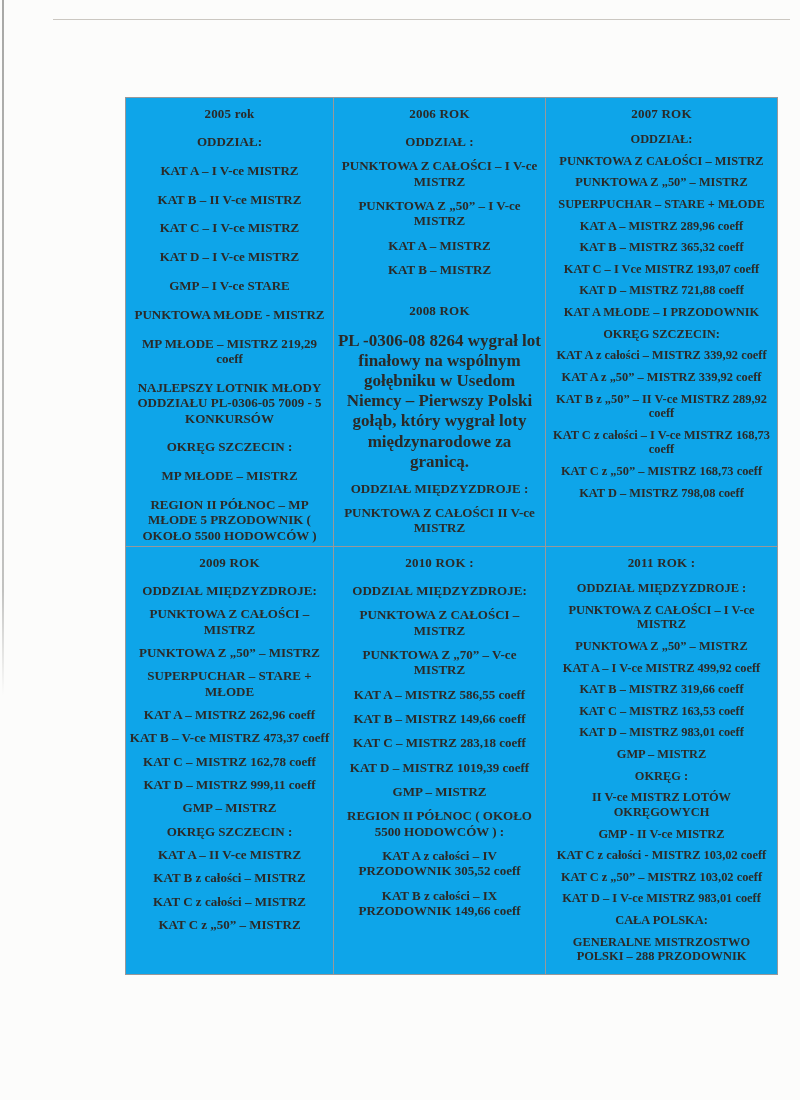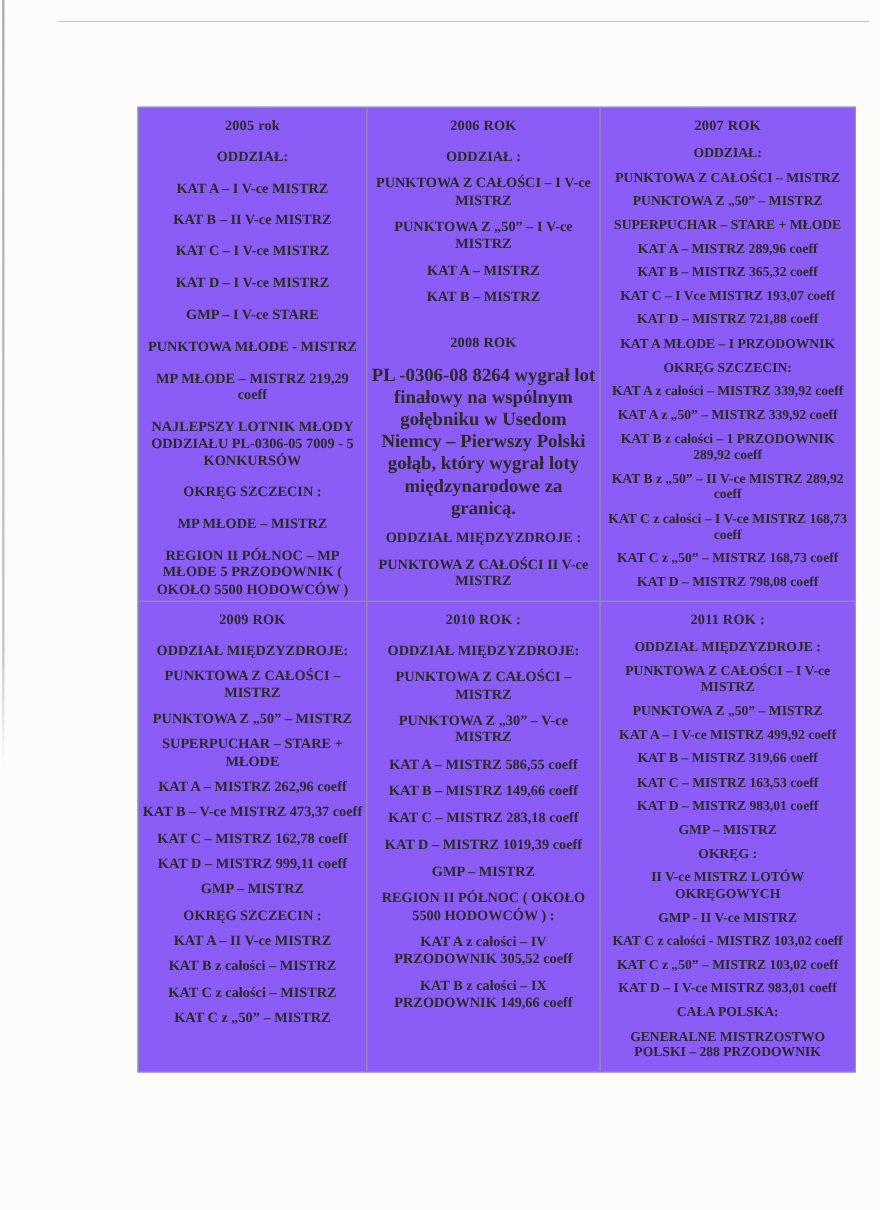--- a/index.html
+++ b/index.html
@@ -31,21 +31,21 @@
   }
   
   .grid {
     position: absolute;
     left: 125px; top: 97px;
     width: 651px; height: 876px;
     display: grid;
     grid-template-columns: 208px 212px auto;
     grid-template-rows: 449px auto;
     border: 1px solid #98989a;
-    background: #8b5cf6;
+    background: #0ea5e9;
     box-sizing: content-box;
   }
   .cell {
     border: solid #98989a;
     border-width: 0 1px 1px 0;
     box-sizing: border-box;
     padding: 6px 3px 2px;
     text-align: center;
     overflow: hidden;
   }
@@ -126,21 +126,20 @@
         <p class="line">PUNKTOWA Z „50” – MISTRZ</p>
         <p class="line">SUPERPUCHAR – STARE + MŁODE</p>
         <p class="line">KAT A – MISTRZ 289,96 coeff</p>
         <p class="line">KAT B – MISTRZ 365,32 coeff</p>
         <p class="line">KAT C – I Vce MISTRZ 193,07 coeff</p>
         <p class="line">KAT D – MISTRZ 721,88 coeff</p>
         <p class="line">KAT A MŁODE – I PRZODOWNIK</p>
         <p class="line">OKRĘG SZCZECIN:</p>
         <p class="line">KAT A z całości – MISTRZ 339,92 coeff</p>
         <p class="line">KAT A z „50” – MISTRZ 339,92 coeff</p>
-        <p class="line">KAT B z całości – 1 PRZODOWNIK 289,92 coeff</p>
         <p class="line">KAT B z „50” – II V-ce MISTRZ 289,92 coeff</p>
         <p class="line">KAT C z całości – I V-ce MISTRZ 168,73 coeff</p>
         <p class="line">KAT C z „50” – MISTRZ 168,73 coeff</p>
         <p class="line">KAT D – MISTRZ 798,08 coeff</p>
       </div>
     </div>
   <div class="cell" data-cell="1,0">
       <div class="section">
         <div class="year-title">2009 ROK</div>
         <p class="line">ODDZIAŁ MIĘDZYZDROJE:</p>
@@ -157,21 +156,21 @@
         <p class="line">KAT B z całości – MISTRZ</p>
         <p class="line">KAT C z całości – MISTRZ</p>
         <p class="line">KAT C z „50” – MISTRZ</p>
       </div>
     </div>
   <div class="cell" data-cell="1,1">
       <div class="section">
         <div class="year-title">2010 ROK :</div>
         <p class="line">ODDZIAŁ MIĘDZYZDROJE:</p>
         <p class="line">PUNKTOWA Z CAŁOŚCI – MISTRZ</p>
-        <p class="line">PUNKTOWA Z „30” – V-ce MISTRZ</p>
+        <p class="line">PUNKTOWA Z „70” – V-ce MISTRZ</p>
         <p class="line">KAT A – MISTRZ 586,55 coeff</p>
         <p class="line">KAT B – MISTRZ 149,66 coeff</p>
         <p class="line">KAT C – MISTRZ 283,18 coeff</p>
         <p class="line">KAT D – MISTRZ 1019,39 coeff</p>
         <p class="line">GMP – MISTRZ</p>
         <p class="line">REGION II PÓŁNOC ( OKOŁO 5500 HODOWCÓW ) :</p>
         <p class="line">KAT A z całości – IV PRZODOWNIK 305,52 coeff</p>
         <p class="line">KAT B z całości – IX PRZODOWNIK 149,66 coeff</p>
       </div>
     </div>

